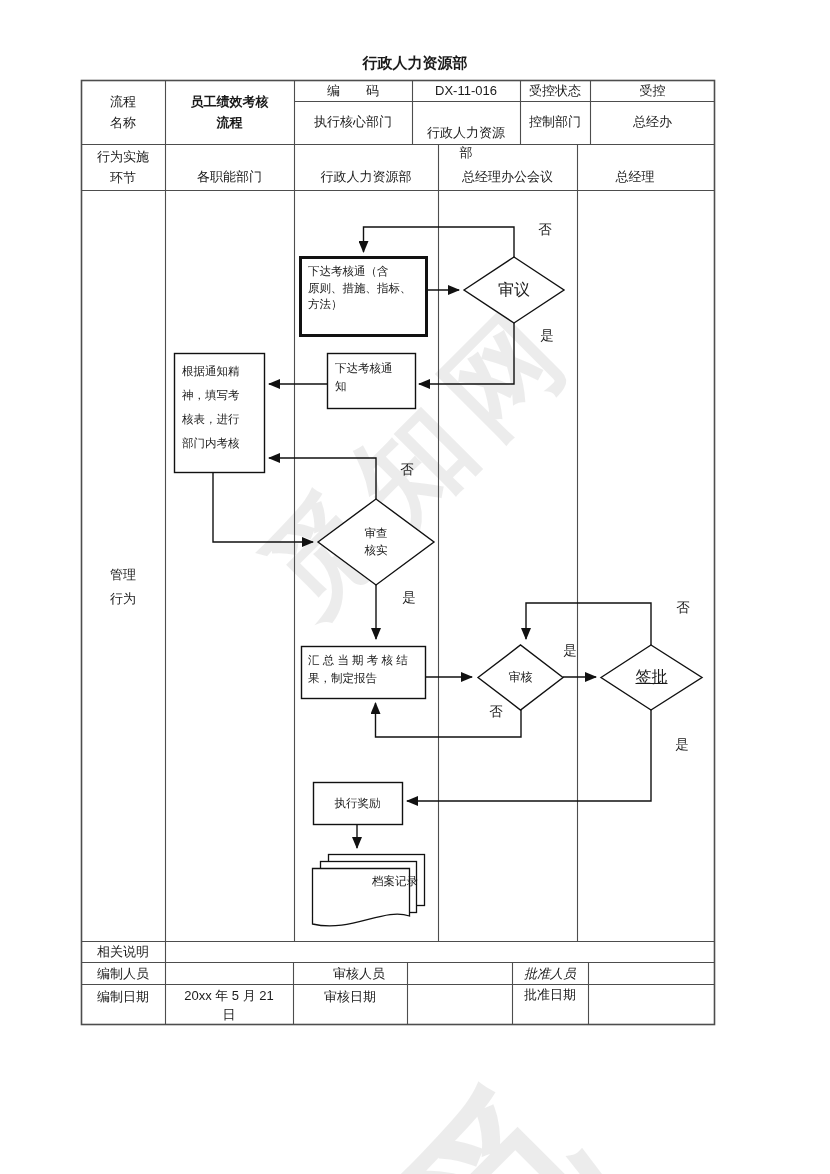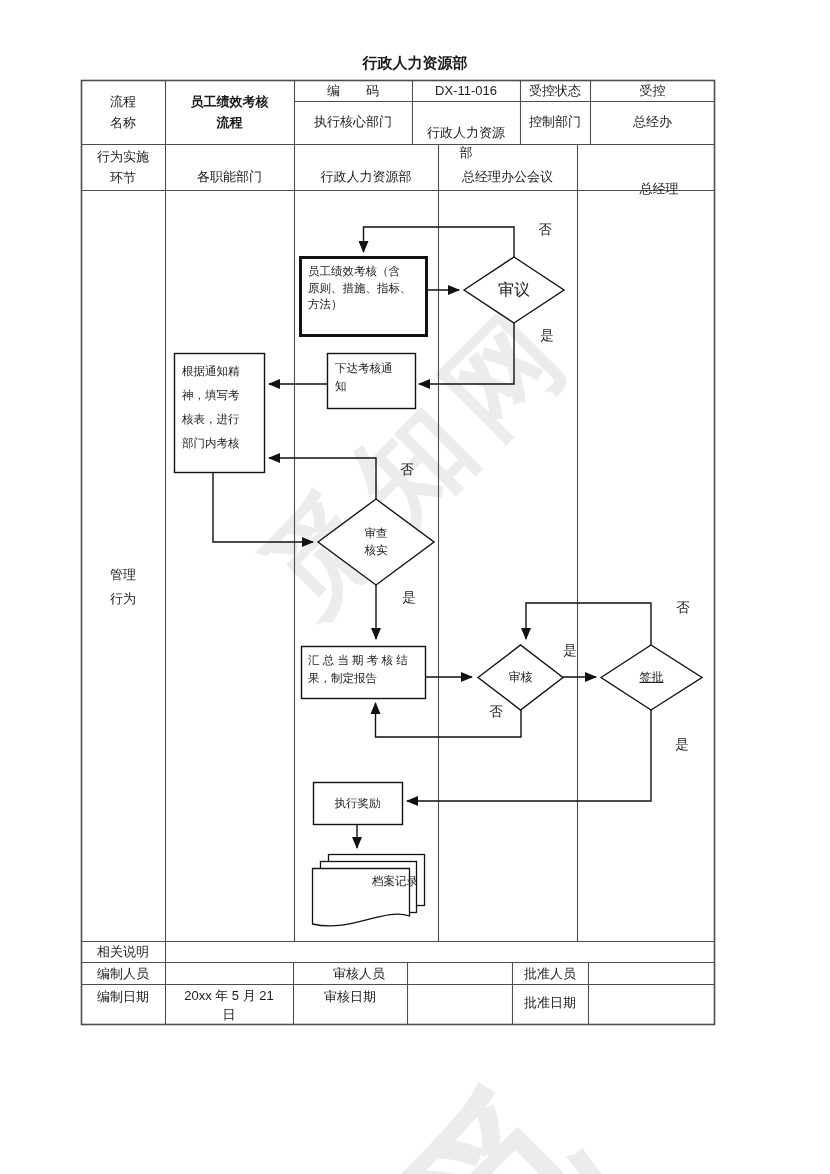--- a/index.html
+++ b/index.html
@@ -116,61 +116,61 @@
   <div class="txt cell top" style="left:412px;top:101px;width:108px;height:43px;line-height:20px;margin-top:12px;">行政人力资源
 部</div>
   <div class="txt cell top" style="left:520px;top:101px;width:70px;height:43px;">控制部门</div>
   <div class="txt cell top" style="left:590px;top:101px;width:125px;height:43px;">总经办</div>
 
   <div class="txt cell" style="left:81px;top:144px;width:84px;height:46px;">行为实施
 环节</div>
   <div class="txt cell bottom" style="left:165px;top:144px;width:129px;height:46px;">各职能部门</div>
   <div class="txt cell bottom" style="left:294px;top:144px;width:144px;height:46px;">行政人力资源部</div>
   <div class="txt cell bottom" style="left:438px;top:144px;width:139px;height:46px;">总经理办公会议</div>
-  <div class="txt cell bottom" style="left:577px;top:144px;width:164px;height:46px;margin-top:12px;">总经理</div>
+  <div class="txt cell bottom" style="left:553px;top:144px;width:164px;height:46px;">总经理</div>
   <div class="txt cell" style="left:81px;top:563px;width:84px;height:48px;line-height:24px;">管理
 行为</div>
 
-  <div class="txt node" style="left:308px;top:263px;width:114px;">员工绩效考核（含
+  <div class="txt node" style="left:308px;top:263px;width:114px;">下达考核通（含
 原则、措施、指标、
 方法）</div>
   <div class="txt node center" style="left:464px;top:257px;width:100px;height:66px;font-size:16px;">审议</div>
   <div class="txt node" style="left:335px;top:359px;width:78px;line-height:18px;">下达考核通
 知</div>
   <div class="txt node" style="left:182px;top:359px;width:80px;line-height:24px;">根据通知精
 神，填写考
 核表，进行
 部门内考核</div>
   <div class="txt node center" style="left:318px;top:499px;width:116px;height:86px;line-height:17px;">审查
 核实</div>
   <div class="txt node" style="left:308px;top:652px;width:112px;line-height:17.5px;">汇 总 当 期 考 核 结
 果，制定报告</div>
   <div class="txt node center" style="left:478px;top:645px;width:85px;height:65px;font-size:12px;">审核</div>
-  <div class="txt node center" style="left:601px;top:645px;width:101px;height:65px;font-size:12px;text-decoration:underline;">签批</div>
+  <div class="txt node center" style="left:601px;top:645px;width:101px;height:65px;font-size:16px;text-decoration:underline;">签批</div>
   <div class="txt node center" style="left:313px;top:782px;width:89px;height:42px;">执行奖励</div>
   <div class="txt node" style="left:324px;top:873px;width:80px;margin-left:48px;">档案记录</div>
 
   <div class="txt edge-label" style="left:532px;top:221px;">否</div>
   <div class="txt edge-label" style="left:534px;top:327px;">是</div>
   <div class="txt edge-label" style="left:394px;top:461px;">否</div>
   <div class="txt edge-label" style="left:396px;top:589px;">是</div>
   <div class="txt edge-label" style="left:557px;top:642px;">是</div>
   <div class="txt edge-label" style="left:483px;top:703px;">否</div>
   <div class="txt edge-label" style="left:670px;top:599px;">否</div>
   <div class="txt edge-label" style="left:669px;top:736px;">是</div>
 
   <div class="txt cell" style="left:81px;top:941px;width:84px;height:21px;">相关说明</div>
   <div class="txt cell" style="left:165px;top:941px;width:550px;height:21px;"></div>
   <div class="txt cell" style="left:81px;top:962px;width:84px;height:22px;">编制人员</div>
   <div class="txt cell" style="left:165px;top:962px;width:128px;height:22px;"></div>
   <div class="txt cell" style="left:293px;top:962px;width:114px;height:22px;padding-left:18px;">审核人员</div>
   <div class="txt cell" style="left:407px;top:962px;width:105px;height:22px;"></div>
-  <div class="txt cell" style="left:512px;top:962px;width:76px;height:22px;">批准人员</div>
+  <div class="txt cell" style="left:512px;top:962px;width:76px;height:22px;font-style:italic;">批准人员</div>
   <div class="txt cell" style="left:588px;top:962px;width:127px;height:22px;"></div>
   <div class="txt cell top" style="left:81px;top:984px;width:84px;height:41px;padding-top:2px;">编制日期</div>
   <div class="txt cell top" style="left:165px;top:984px;width:128px;height:41px;line-height:19px;padding-top:2px;">20xx 年 5 月 21
 日</div>
   <div class="txt cell top" style="left:293px;top:984px;width:114px;height:41px;padding-top:2px;">审核日期</div>
   <div class="txt cell top" style="left:407px;top:984px;width:105px;height:41px;padding-top:2px;"></div>
-  <div class="txt cell top" style="left:512px;top:984px;width:76px;height:59px;padding-top:8px;">批准日期</div>
+  <div class="txt cell top" style="left:512px;top:984px;width:76px;height:59px;padding-top:0;">批准日期</div>
   <div class="txt cell top" style="left:588px;top:984px;width:127px;height:41px;padding-top:2px;"></div>
 
 </div>
 
 </body></html>

